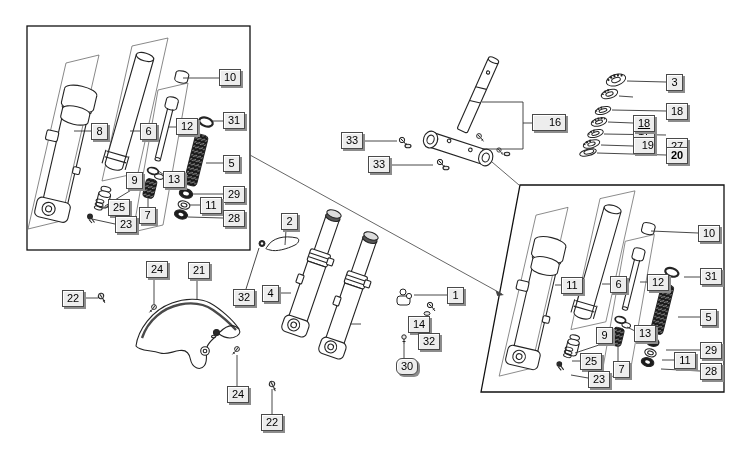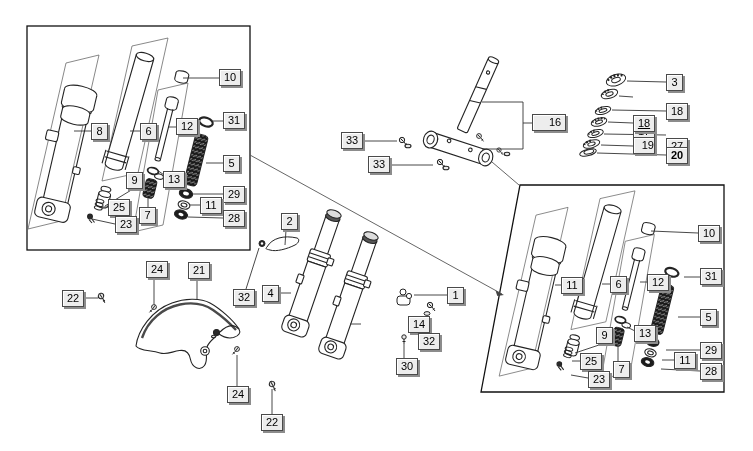--- a/index.html
+++ b/index.html
@@ -346,21 +346,21 @@
       <div class="callout" style="left: 633px; top: 137px; width: 20px; text-align: right;">19</div>
       <div class="callout" style="left: 666px; top: 147px; width: 20px; font-weight: bold;">20</div>
       <div class="callout" style="left: 341px; top: 132px; width: 20px;">33</div>
       <div class="callout" style="left: 368px; top: 156px; width: 20px;">33</div>
       <div class="callout" style="left: 532px; top: 114px; width: 20px; padding-left: 12px;">16</div>
       <div class="callout" style="left: 281px; top: 213px; width: 15px;">2</div>
       <div class="callout" style="left: 262px; top: 285px; width: 15px;">4</div>
       <div class="callout" style="left: 361px; top: 316px; width: 20px; margin-left: 47px;">14</div>
       <div class="callout" style="left: 447px; top: 287px; width: 15px;">1</div>
       <div class="callout" style="left: 418px; top: 333px; width: 20px;">32</div>
-      <div class="callout" style="left: 396px; top: 358px; width: 20px;">30</div>
+      <div class="callout" style="left: 396px; top: 358px; width: 20px; border-radius: 6px;">30</div>
       <div class="callout" style="left: 62px; top: 290px; width: 20px;">22</div>
       <div class="callout" style="left: 146px; top: 261px; width: 20px;">24</div>
       <div class="callout" style="left: 188px; top: 262px; width: 20px;">21</div>
       <div class="callout" style="left: 233px; top: 289px; width: 20px;">32</div>
       <div class="callout" style="left: 227px; top: 386px; width: 20px;">24</div>
       <div class="callout" style="left: 261px; top: 414px; width: 20px;">22</div>
     </div>
 
 </div>
 

